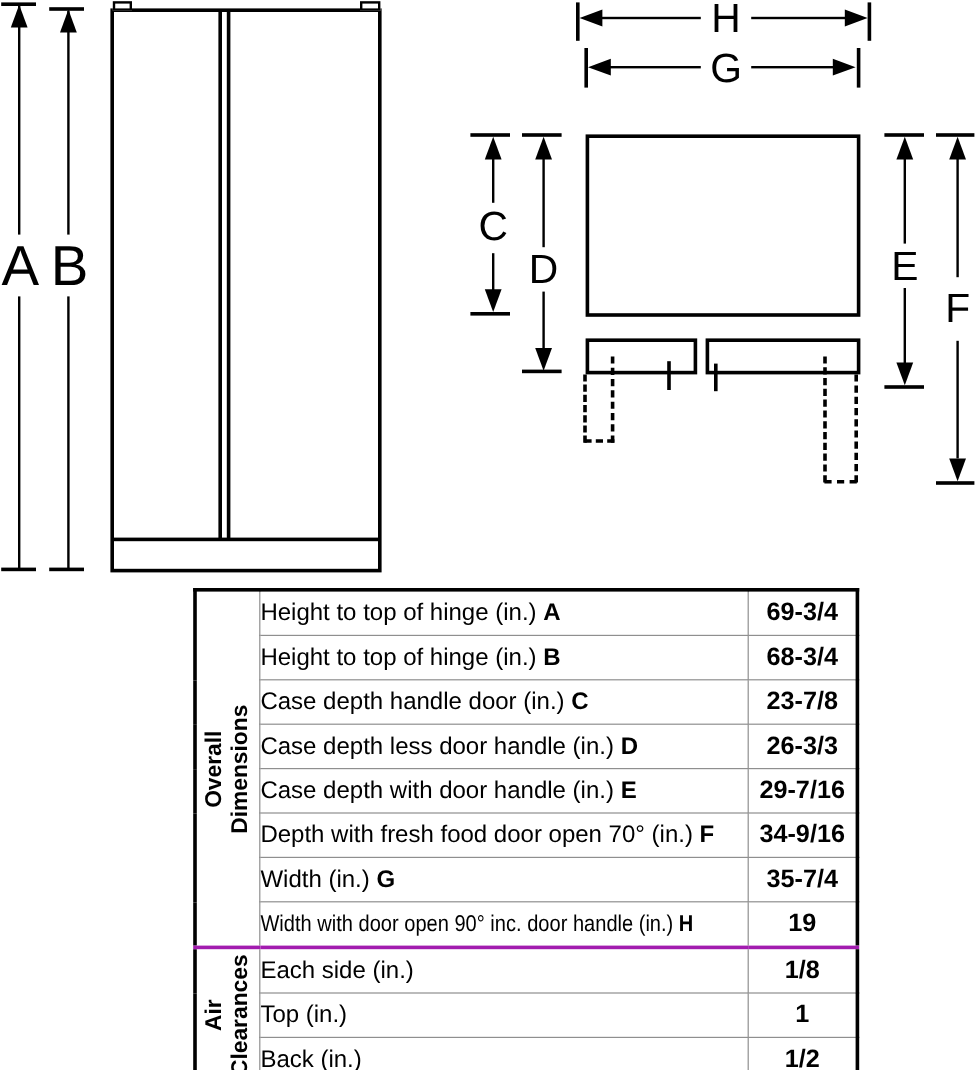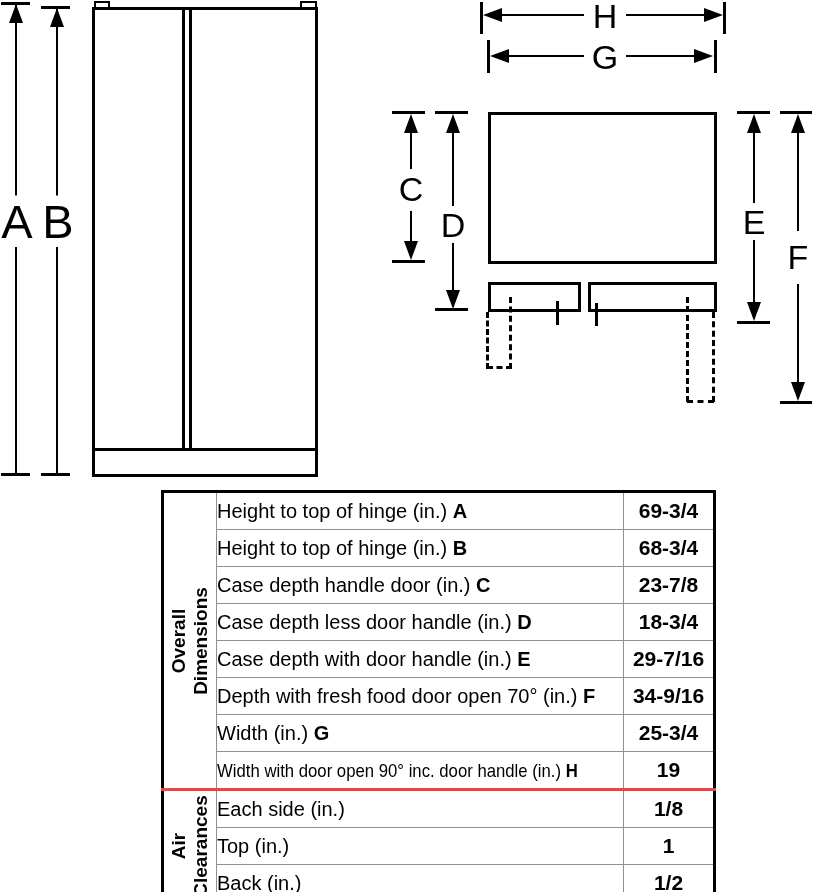--- a/index.html
+++ b/index.html
@@ -23,21 +23,21 @@
   .dim-label { position:absolute; transform:translate(-50%,-50%); font-size:34px; line-height:1; background:#fff; padding:2px 3px; }
   .dim-label.big { font-size:47px; }
 
   
   .spec-wrap { position:absolute; left:161px; top:490px; }
   table.spec { border-collapse:collapse; table-layout:fixed; width:552px; border:3px solid #000; background:#fff; }
   table.spec td { border:1.5px solid #8f8f8f; height:36px; padding:0; }
   td.ghead { border-right:2px solid #000; border-left:none; position:relative; width:54px; }
   td.desc  { font-size:20px; padding:0 0 0 11px; text-align:left; border-right:2px solid #000; width:405px; }
   td.val   { font-size:21px; font-weight:bold; text-align:center; width:89px; }
-  tr.secbreak td { border-top:3px solid #ef4444; }
+  tr.secbreak td { border-top:3px solid #a21caf; }
   .vlabel { position:absolute; left:50%; top:50%; transform:translate(-50%,-50%) rotate(-90deg); font-weight:bold; font-size:19px; line-height:1.15; text-align:center; white-space:pre-line; width:max-content; }
   .dimkey { font-weight:bold; }
   .cond { display:inline-block; transform:scaleX(0.88); transform-origin:0 50%; white-space:nowrap; font-size:19px; }
 </style>
 </head>
 <body>
 
 <div class="canvas">
 
   <div class="rect" style="left:92px; top:7px; width:226px; height:470px;"></div>
@@ -141,33 +141,33 @@
       <tr>
         <td class="desc"><span>Height to top of hinge (in.) </span><span class="dimkey">B</span></td>
         <td class="val">68-3/4</td>
       </tr>
       <tr>
         <td class="desc"><span>Case depth handle door (in.) </span><span class="dimkey">C</span></td>
         <td class="val">23-7/8</td>
       </tr>
       <tr>
         <td class="desc"><span>Case depth less door handle (in.) </span><span class="dimkey">D</span></td>
-        <td class="val">18-3/4</td>
+        <td class="val">26-3/3</td>
       </tr>
       <tr>
         <td class="desc"><span>Case depth with door handle (in.) </span><span class="dimkey">E</span></td>
         <td class="val">29-7/16</td>
       </tr>
       <tr>
         <td class="desc"><span>Depth with fresh food door open 70° (in.) </span><span class="dimkey">F</span></td>
         <td class="val">34-9/16</td>
       </tr>
       <tr>
         <td class="desc"><span>Width (in.) </span><span class="dimkey">G</span></td>
-        <td class="val">25-3/4</td>
+        <td class="val">35-7/4</td>
       </tr>
       <tr>
         <td class="desc"><span class="cond"><span>Width with door open 90° inc. door handle (in.) </span><span class="dimkey">H</span></span></td>
         <td class="val">19</td>
       </tr>
       <tr class="secbreak">
         <td class="ghead" rowspan="3">
               <div class="vlabel">Air
 Clearances</div>
             </td>

